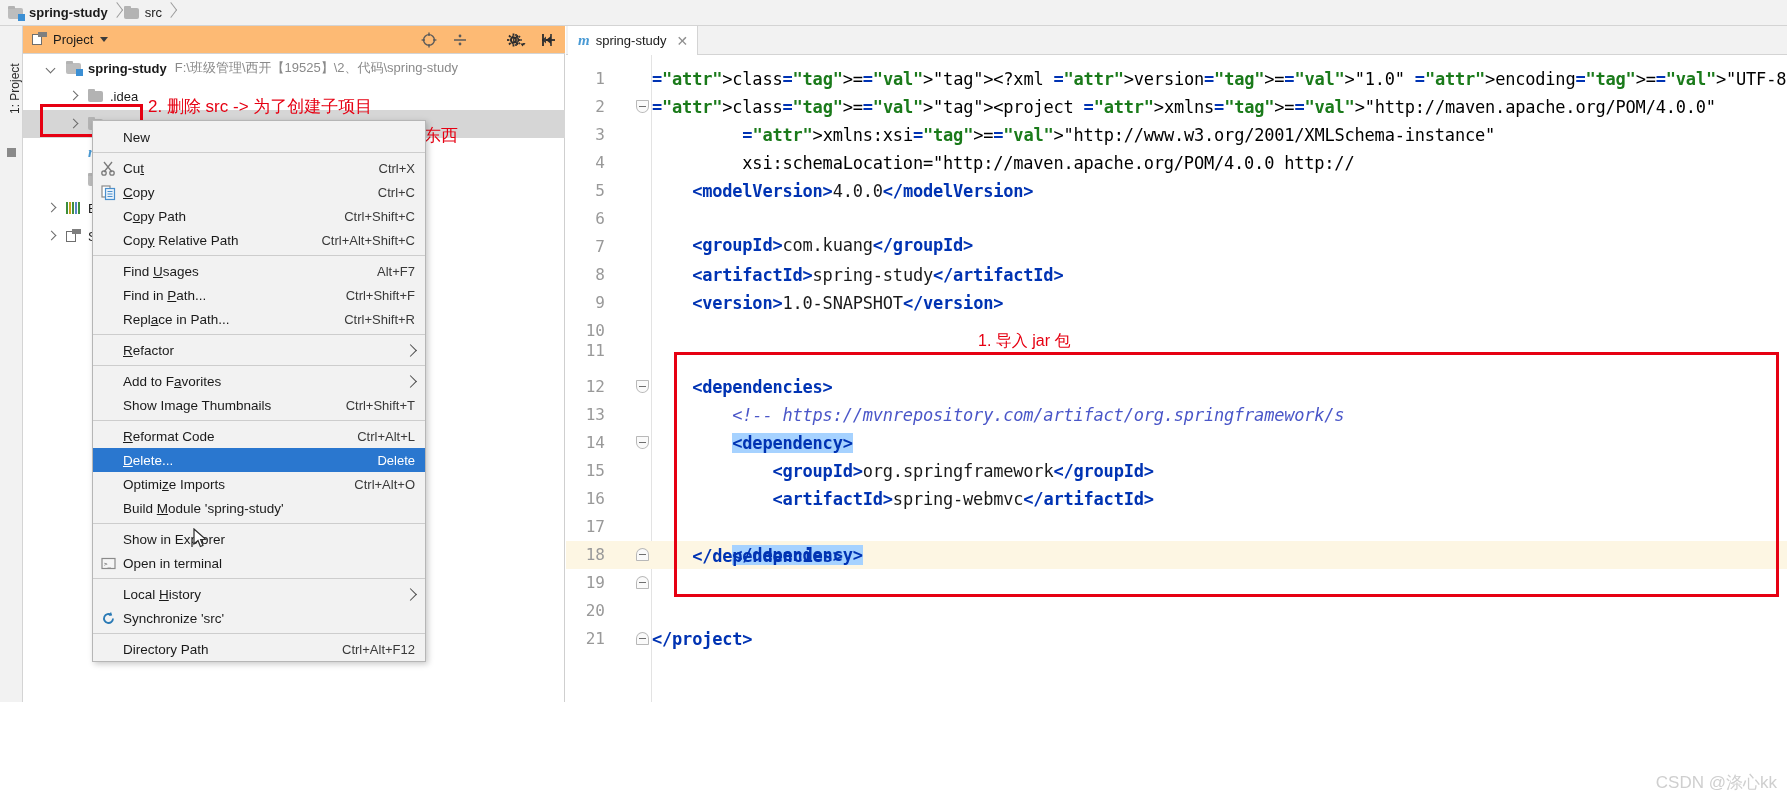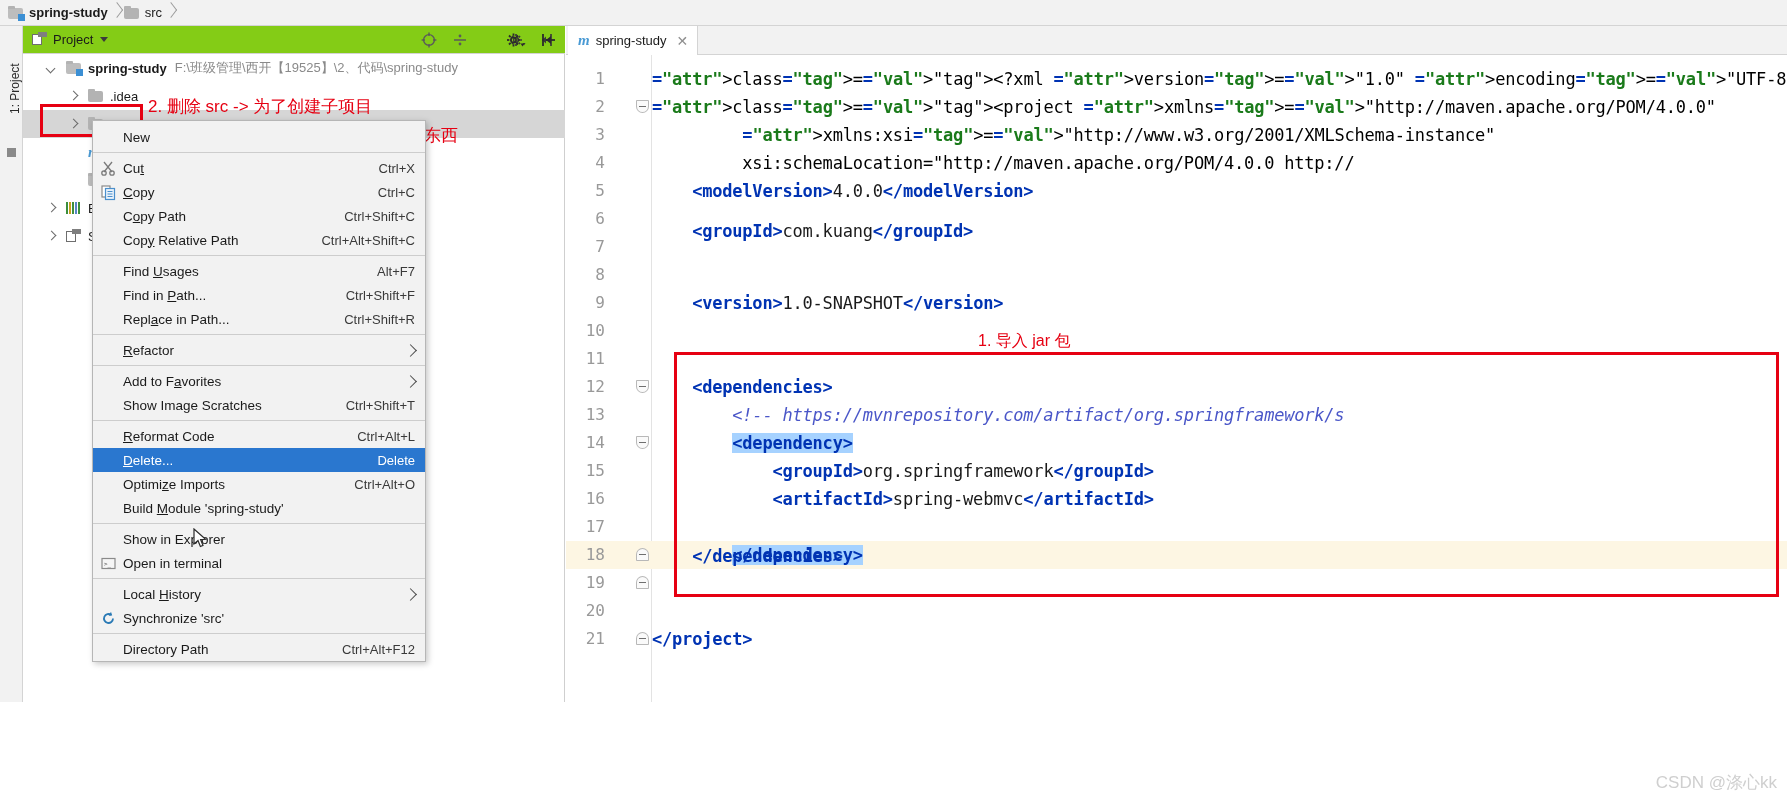--- a/index.html
+++ b/index.html
@@ -115,21 +115,21 @@
     left: 23px; top: 26px;
     width: 542px; height: 676px;
     background: #ffffff;
     border-right: 1px solid #cfcfcf;
     box-sizing: border-box;
   }
   .panel-header {
     position: absolute;
     left: 0; top: 0;
     width: 542px; height: 28px;
-    background: #84cc16;
+    background: #fdba74;
     border-bottom: 1px solid #d4d4d4;
     box-sizing: border-box;
     display: flex;
     align-items: center;
   }
   .panel-title {
     font-size: 13px;
     color: #1a1a1a;
     margin-left: 30px;
   }
@@ -637,21 +637,21 @@
       <span class="label"><u>R</u>efactor</span>
       <span class="submenu-arrow"></span>
     </div>
     <div class="ctx-sep"></div>
 
     <div class="ctx-item">
       <span class="label">Add to F<u>a</u>vorites</span>
       <span class="submenu-arrow"></span>
     </div>
     <div class="ctx-item">
-      <span class="label">Show Image Scratches</span>
+      <span class="label">Show Image Thumbnails</span>
       <span class="accel">Ctrl+Shift+T</span>
     </div>
     <div class="ctx-sep"></div>
 
     <div class="ctx-item">
       <span class="label"><u>R</u>eformat Code</span>
       <span class="accel">Ctrl+Alt+L</span>
     </div>
     <div class="ctx-item selected">
       <span class="label"><u>D</u>elete...</span>
@@ -722,21 +722,21 @@
         <div class="gutter-num" style="top: 10px; height: 28px; line-height: 28px;">1</div>
         <div class="gutter-num" style="top: 38px; height: 28px; line-height: 28px;">2</div>
         <div class="gutter-num" style="top: 66px; height: 28px; line-height: 28px;">3</div>
         <div class="gutter-num" style="top: 94px; height: 28px; line-height: 28px;">4</div>
         <div class="gutter-num" style="top: 122px; height: 28px; line-height: 28px;">5</div>
         <div class="gutter-num" style="top: 150px; height: 28px; line-height: 28px;">6</div>
         <div class="gutter-num" style="top: 178px; height: 28px; line-height: 28px;">7</div>
         <div class="gutter-num" style="top: 206px; height: 28px; line-height: 28px;">8</div>
         <div class="gutter-num" style="top: 234px; height: 28px; line-height: 28px;">9</div>
         <div class="gutter-num" style="top: 262px; height: 28px; line-height: 28px;">10</div>
-        <div class="gutter-num" style="top: 290px; height: 28px; line-height: 28px;">11</div>
+        <div class="gutter-num" style="top: 282px; height: 28px; line-height: 28px;">11</div>
         <div class="gutter-num" style="top: 318px; height: 28px; line-height: 28px;">12</div>
         <div class="gutter-num" style="top: 346px; height: 28px; line-height: 28px;">13</div>
         <div class="gutter-num" style="top: 374px; height: 28px; line-height: 28px;">14</div>
         <div class="gutter-num" style="top: 402px; height: 28px; line-height: 28px;">15</div>
         <div class="gutter-num" style="top: 430px; height: 28px; line-height: 28px;">16</div>
         <div class="gutter-num" style="top: 458px; height: 28px; line-height: 28px;">17</div>
         <div class="gutter-num" style="top: 486px; height: 28px; line-height: 28px;">18</div>
         <div class="gutter-num" style="top: 514px; height: 28px; line-height: 28px;">19</div>
         <div class="gutter-num" style="top: 542px; height: 28px; line-height: 28px;">20</div>
         <div class="gutter-num" style="top: 570px; height: 28px; line-height: 28px;">21</div>
@@ -748,21 +748,22 @@
         <div class="fold end" style="top: 577px;"></div>
       </div>
     <div class="code-area">
         <div class="line-hl" style="top: 486px;"></div>
         <div class="code-line" style="top: 10px;"><span <span="" class<span="" class="tag">=</span><span class="val">"attr"</span>&gt;class<span class<span="" class="tag">=</span><span class="val">"tag"</span>&gt;=<span class<span="" class="tag">=</span><span class="val">"val"</span>&gt;"tag"&gt;&lt;?xml <span class<span="" class="tag">=</span><span class="val">"attr"</span>&gt;version<span class<span="" class="tag">=</span><span class="val">"tag"</span>&gt;=<span class<span="" class="tag">=</span><span class="val">"val"</span>&gt;"1.0" <span class<span="" class="tag">=</span><span class="val">"attr"</span>&gt;encoding<span class<span="" class="tag">=</span><span class="val">"tag"</span>&gt;=<span class<span="" class="tag">=</span><span class="val">"val"</span>&gt;"UTF-8"&gt;class&gt;=&gt;"tag"&gt;?&gt;</div>
         <div class="code-line" style="top: 38px;"><span <span="" class<span="" class="tag">=</span><span class="val">"attr"</span>&gt;class<span class<span="" class="tag">=</span><span class="val">"tag"</span>&gt;=<span class<span="" class="tag">=</span><span class="val">"val"</span>&gt;"tag"&gt;&lt;project <span class<span="" class="tag">=</span><span class="val">"attr"</span>&gt;xmlns<span class<span="" class="tag">=</span><span class="val">"tag"</span>&gt;=<span class<span="" class="tag">=</span><span class="val">"val"</span>&gt;"http://maven.apache.org/POM/4.0.0"</div>
         <div class="code-line" style="top: 66px;">         <span class<span="" class="tag">=</span><span class="val">"attr"</span>&gt;xmlns:xsi<span class<span="" class="tag">=</span><span class="val">"tag"</span>&gt;=<span class<span="" class="tag">=</span><span class="val">"val"</span>&gt;"http://www.w3.org/2001/XMLSchema-instance"</div>
         <div class="code-line" style="top: 94px;">         xsi:schemaLocation="http://maven.apache.org/POM/4.0.0 http://</div>
         <div class="code-line" style="top: 122px;"><span style="white-space:pre">    </span><span class="tag">&lt;modelVersion&gt;</span><span class="txt">4.0.0</span><span class="tag">&lt;/modelVersion&gt;</span></div>
         <div class="code-line" style="top: 150px;"></div>
-        <div class="code-line" style="top: 162px;"><span style="white-space:pre">    </span><span class="tag">&lt;groupId&gt;</span><span class="txt">com.kuang</span><span class="tag">&lt;/groupId&gt;</span></div>
+        <div class="code-line" style="top: 176px;"><span style="white-space:pre">    </span><span class="tag">&lt;groupId&gt;</span><span class="txt">com.kuang</span><span class="tag">&lt;/groupId&gt;</span></div>
+        <div class="code-line" style="top: 206px;"><span style="white-space:pre">    </span><span class="tag">&lt;artifactId&gt;</span><span class="txt">spring-study</span><span class="tag">&lt;/artifactId&gt;</span></div>
         <div class="code-line" style="top: 234px;"><span style="white-space:pre">    </span><span class="tag">&lt;version&gt;</span><span class="txt">1.0-SNAPSHOT</span><span class="tag">&lt;/version&gt;</span></div>
         <div class="code-line" style="top: 262px;"></div>
         <div class="code-line" style="top: 290px;"></div>
         <div class="code-line" style="top: 318px;"><span style="white-space:pre">    </span><span class="tag">&lt;dependencies&gt;</span></div>
         <div class="code-line" style="top: 346px;"><span style="white-space:pre">        </span><span class="cmt">&lt;!-- https://mvnrepository.com/artifact/org.springframework/s</span></div>
         <div class="code-line" style="top: 374px;"><span style="white-space:pre">        </span><span class="sel tag">&lt;dependency&gt;</span></div>
         <div class="code-line" style="top: 402px;"><span style="white-space:pre">            </span><span class="tag">&lt;groupId&gt;</span><span class="txt">org.springframework</span><span class="tag">&lt;/groupId&gt;</span></div>
         <div class="code-line" style="top: 430px;"><span style="white-space:pre">            </span><span class="tag">&lt;artifactId&gt;</span><span class="txt">spring-webmvc</span><span class="tag">&lt;/artifactId&gt;</span></div>
         <div class="code-line" style="top: 486px;"><span style="white-space:pre">        </span><span class="sel tag">&lt;/dependency&gt;</span></div>
         <div class="code-line" style="top: 487px;"><span style="white-space:pre">    </span><span class="tag">&lt;/dependencies&gt;</span></div>

